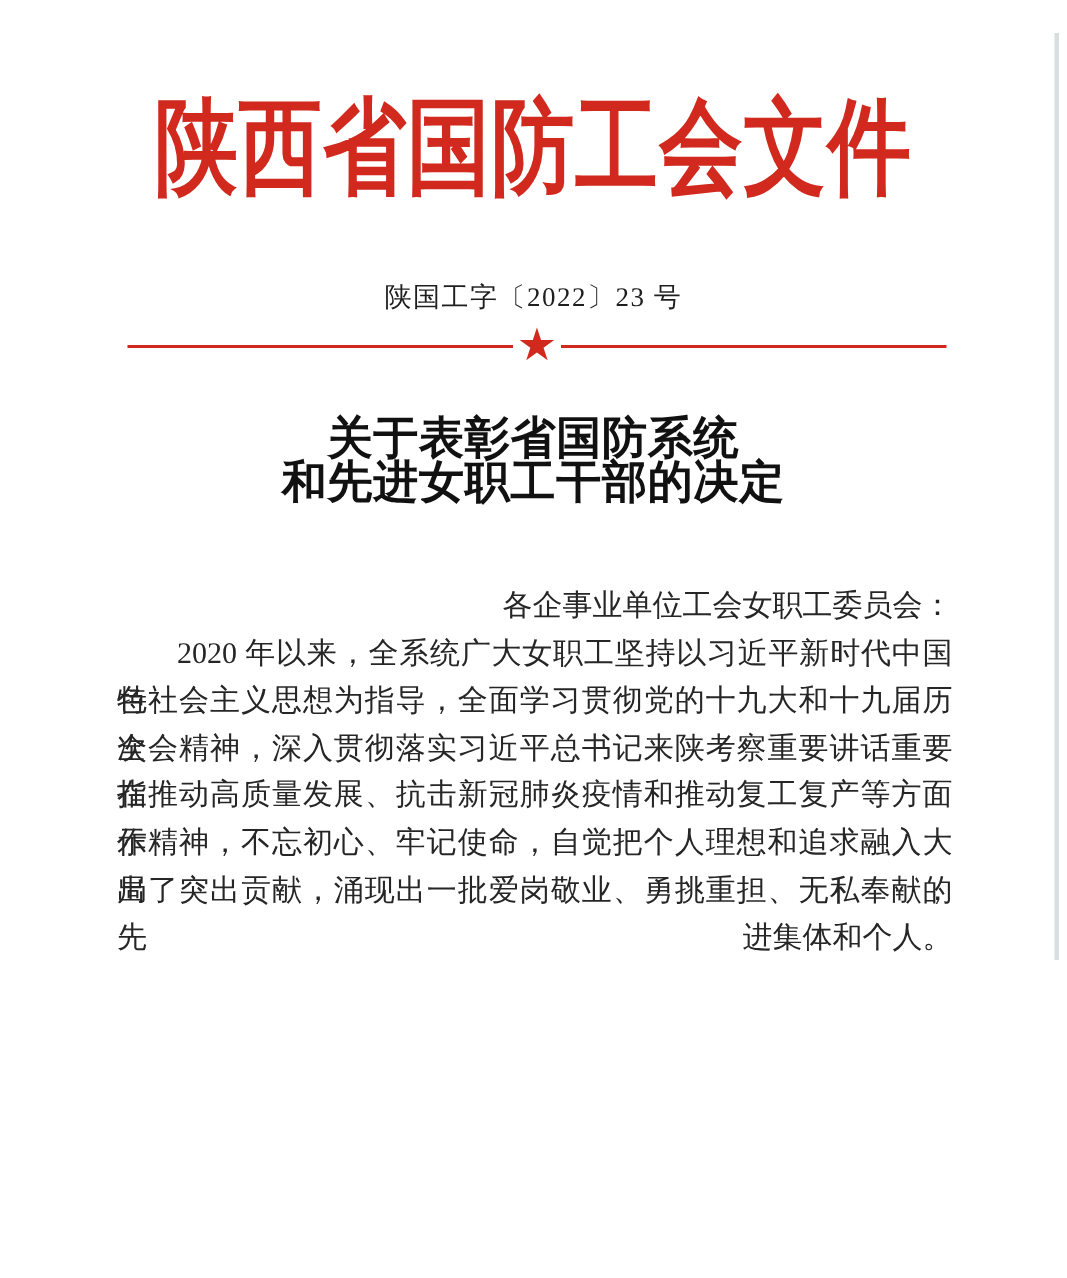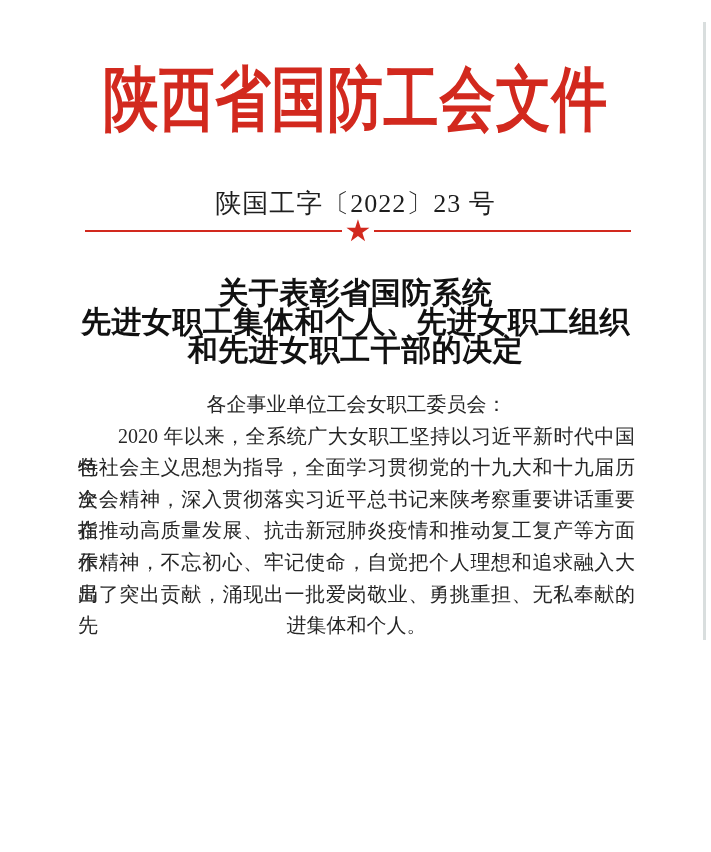--- a/index.html
+++ b/index.html
@@ -25,21 +25,21 @@
     display:inline-block;
     font-size:70px;font-weight:bold;
     color:var(--accent-red);
     letter-spacing:1px;
     transform:scaleX(0.79);
     transform-origin:50% 50%;
   }
   .doc-number{
     position:absolute;top:186px;left:0;width:711px;
     text-align:center;
-    font-size:26px;color:#1e1e1e;letter-spacing:1px;
+    font-size:18px;color:#1e1e1e;letter-spacing:1px;
   }
   .rule{
     position:absolute;top:217px;left:85px;width:546px;height:28px;
     display:flex;align-items:center;
   }
   .rule-line{
     flex:1;height:2px;background:var(--accent-red);
   }
   .rule-star{
     color:var(--accent-red);
@@ -53,21 +53,21 @@
     font-size:30px;font-weight:bold;color:#111111;
     line-height:28.5px;letter-spacing:0.5px;
   }
   .body{
     position:absolute;top:389px;left:78px;width:557px;
     font-size:20px;color:var(--body-text);
     line-height:31.6px;
   }
   .body-line{
     height:31.6px;white-space:nowrap;
-    text-align:center;
+    text-align:right;
   }
   .body-line.fill{
     white-space:normal;
     text-align:justify;
     text-align-last:justify;
     text-justify:inter-character;
   }
   .body-line.indent{
     text-indent:2em;
   }
@@ -96,21 +96,20 @@
   <div class="rule">
     <span class="rule-line"></span>
     <span class="rule-star">★</span>
     <span class="rule-line"></span>
   </div>
 
   <div class="title">
 
       <div class="title-line">关于表彰省国防系统</div>
 
-      <div class="title-line">先进女职工集体和个人、先进女职工组织</div>
 
       <div class="title-line">和先进女职工干部的决定</div>
     </div>
 
   <div class="body">
 
       <div class="body-line">各企事业单位工会女职工委员会：</div>
 
       <div class="body-line fill indent">2020 年以来，全系统广大女职工坚持以习近平新时代中国特</div>
 

